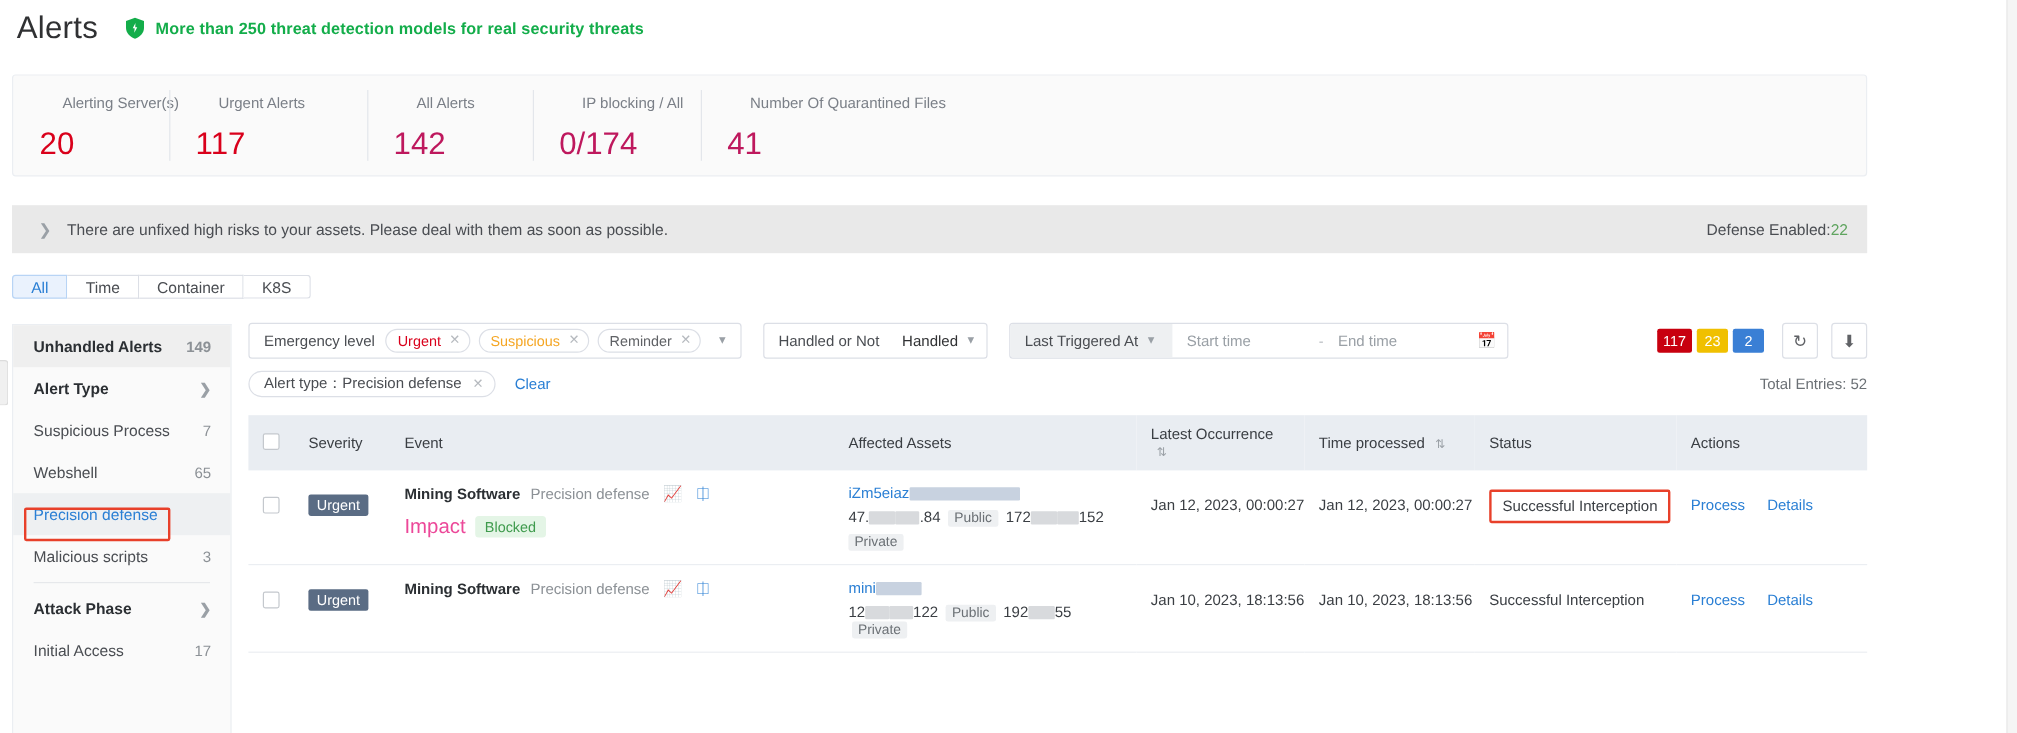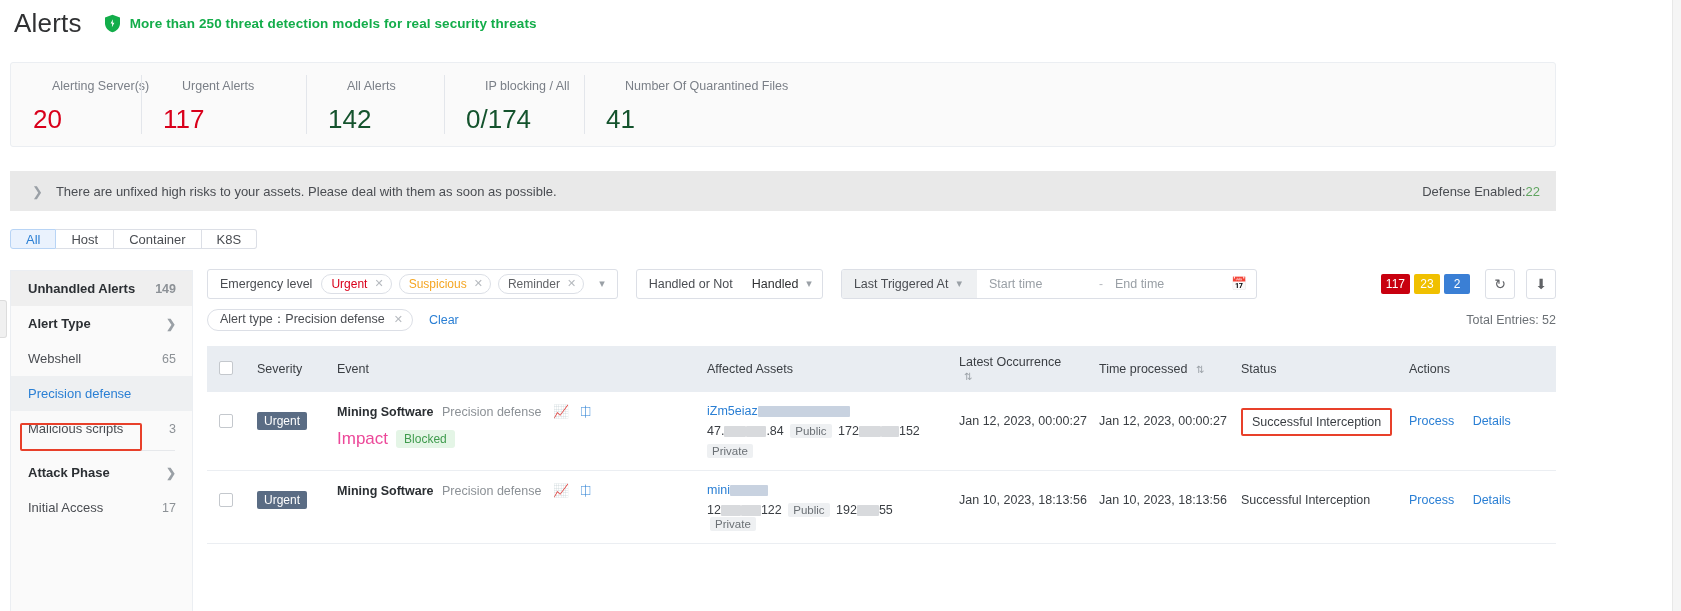--- a/index.html
+++ b/index.html
@@ -33,21 +33,21 @@
   }
   .stat {
     padding: 16px 0 0 22px; position: relative;
     display: flex; flex-direction: column; justify-content: flex-start;
   }
   .stat + .stat::before {
     content: ""; position: absolute; left: 0; top: 12px; bottom: 12px;
     width: 1px; background: #e3e6eb;
   }
   .stat-label { font-size: 12.5px; color: #7a7f87; margin-bottom: 13px; white-space: nowrap; margin-left: 19px; }
-  .stat-value { font-size: 26px; font-weight: 400; color: #14532d; line-height: 1; }
+  .stat-value { font-size: 26px; font-weight: 400; color: #be185d; line-height: 1; }
   .stat-value.red { color: #d9001b; }
 
   
   .warn-banner {
     position: absolute; left: 10px; top: 171px;
     width: 1546px; height: 40px;
     background: #e9e9e9; display: flex; align-items: center;
     padding: 0 16px 0 22px;
   }
   .warn-chevron { color: #9aa0a6; font-size: 13px; margin-right: 13px; }
@@ -248,34 +248,38 @@
 </div>
 
 <div class="warn-banner">
   <span class="warn-chevron">❯</span>
   <span class="warn-text">There are unfixed high risks to your assets. Please deal with them as soon as possible.</span>
   <span class="warn-right"><span>Defense Enabled:</span><span class="num">22</span></span>
 </div>
 
 <div class="tabs">
   <div class="tab active">All</div>
-  <div class="tab">Host</div>
+  <div class="tab">Time</div>
   <div class="tab">Container</div>
   <div class="tab">K8S</div>
 </div>
 
 <div class="sidebar">
   <div class="side-item head active">
     <span class="lbl">Unhandled Alerts</span>
     <span class="cnt">149</span>
   </div>
 
   <div class="side-item head">
     <span class="lbl">Alert Type</span>
     <span class="chev">❯</span>
+  </div>
+  <div class="side-item sub">
+    <span class="lbl">Suspicious Process</span>
+    <span class="cnt">7</span>
   </div>
   <div class="side-item sub">
     <span class="lbl">Webshell</span>
     <span class="cnt">65</span>
   </div>
   <div class="side-item sub selected">
     <span class="lbl">Precision defense</span>
     <span class="cnt"></span>
   </div>
   <div class="side-item sub">

